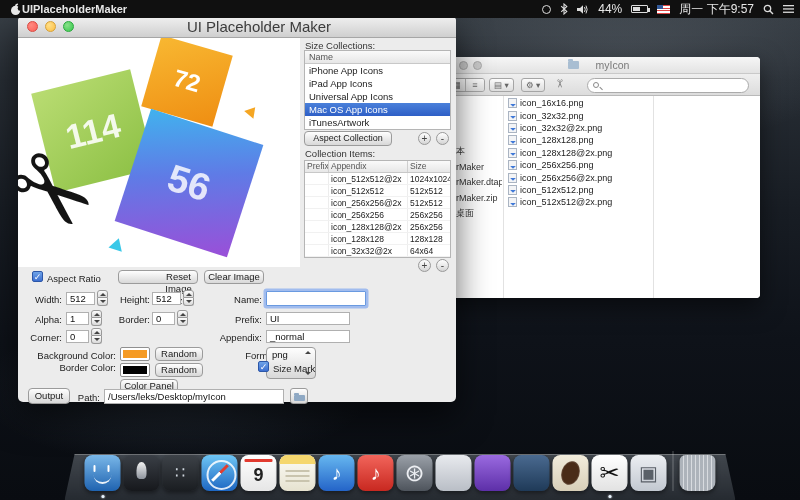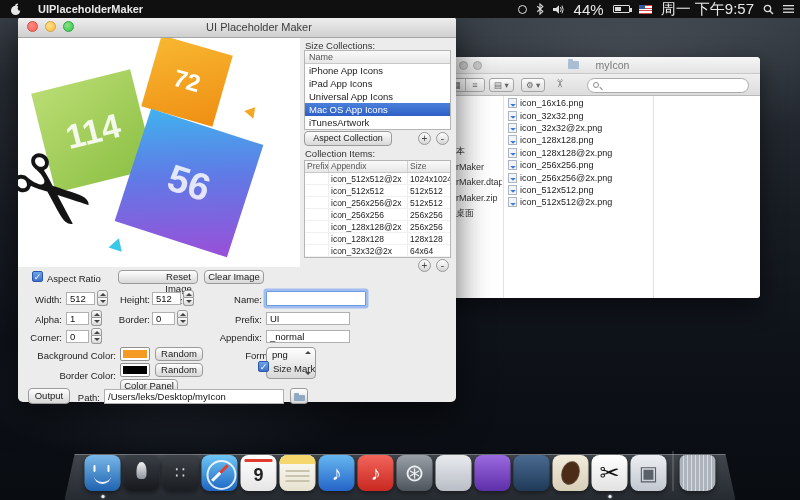--- a/index.html
+++ b/index.html
@@ -6,23 +6,23 @@
 html,body{width:800px;height:500px;overflow:hidden;}
 .desktop{position:absolute;inset:0;width:800px;height:500px;
  background:linear-gradient(180deg,#3b4249 0%,#272d34 16%,#181d24 42%,#0e1219 68%,#090c11 100%);}
 .desktop::before{content:"";position:absolute;inset:0;pointer-events:none;
  background:radial-gradient(ellipse 320px 120px at 78% 13%,rgba(195,205,215,.17),transparent 70%),
             radial-gradient(ellipse 280px 110px at 22% 78%,rgba(110,130,150,.20),transparent 70%);}
 
 
 .menubar{position:absolute;top:0;left:0;right:0;height:18px;background:#101010;color:#e8e8e8;
  display:flex;align-items:center;font-size:11px;z-index:60;}
-.mleft{display:flex;align-items:center;gap:16px;padding-left:10px;}
+.mleft{display:flex;align-items:center;gap:0;padding-left:10px;}
 .appname{font-weight:bold;font-size:11px;}
-.mright{position:absolute;right:6px;top:0;height:18px;display:flex;align-items:center;gap:9px;font-size:15px;}
+.mright{position:absolute;right:6px;top:0;height:18px;display:flex;align-items:center;gap:9px;font-size:12px;}
 .mring{width:9px;height:9px;border:1.5px solid #ddd;border-radius:50%;}
 .batt{position:relative;width:17px;height:8px;border:1px solid #ddd;border-radius:1px;}
 .batt::before{content:"";position:absolute;left:1px;top:1px;bottom:1px;width:44%;background:#ddd;}
 .batt::after{content:"";position:absolute;right:-3px;top:2px;width:2px;height:4px;background:#ddd;}
 .flag{position:relative;width:13px;height:9px;background:repeating-linear-gradient(180deg,#d44 0 1.3px,#fff 1.3px 2.6px);}
 .flag::before{content:"";position:absolute;left:0;top:0;width:6px;height:4.5px;background:#335a9a;}
 
 
 .tl{display:inline-block;width:11px;height:11px;border-radius:50%;margin-right:7px;}
 .btn{position:absolute;background:linear-gradient(#fefefe,#d8d8d8);border:1px solid #9b9b9b;border-radius:4px;
@@ -68,21 +68,21 @@
 .frow{display:flex;align-items:center;height:12.4px;padding-left:4px;gap:3px;}
 .ficon{width:9px;height:10px;background:#f3f4f6;border:1px solid #aab4c2;position:relative;flex:0 0 9px;}
 .ficon::after{content:"";position:absolute;left:1.5px;top:2.5px;border-left:4px solid transparent;border-bottom:4px solid #3f79d8;transform:rotate(45deg);}
 .fname{font-size:9px;color:#222;white-space:nowrap;overflow:hidden;}
 
 
 .appwin{position:absolute;left:18px;top:16px;width:438px;height:386px;background:#ececec;border-radius:5px;
  box-shadow:0 14px 34px rgba(0,0,0,.6);z-index:20;}
 .a-titlebar{height:22px;background:linear-gradient(#f1f1f1,#cfcfcf);border-bottom:1px solid #a6a6a6;
  border-radius:5px 5px 0 0;display:flex;align-items:center;padding-left:9px;position:relative;}
-.a-title{position:absolute;left:0;right:0;text-align:center;font-size:11px;color:#3c3c3c;margin-left:44px;}
+.a-title{position:absolute;left:0;right:0;text-align:center;font-size:15px;color:#3c3c3c;margin-left:44px;}
 .tl.red{background:radial-gradient(circle at 35% 35%,#ff8a80,#fb5f57);border:1px solid #d84a42;}
 .tl.yel{background:radial-gradient(circle at 35% 35%,#ffe08a,#fdbd41);border:1px solid #d6a138;}
 .tl.grn{background:radial-gradient(circle at 35% 35%,#8ae08a,#34c84a);border:1px solid #2aa83d;}
 .preview{position:absolute;left:0;top:22px;width:282px;height:229px;background:#fff;overflow:hidden;}
 .sq{position:absolute;display:flex;align-items:center;justify-content:center;font-weight:bold;}
 .sq-orange{left:132px;top:6px;width:74px;height:74px;transform:rotate(16deg);background:linear-gradient(150deg,#f8b832,#ef8e12);font-size:24px;color:#fff;}
 .sq-green{left:24px;top:42px;width:102px;height:102px;transform:rotate(-14deg);background:linear-gradient(150deg,#b9dc72,#8cc044);font-size:34px;color:rgba(255,255,255,.88);}
 .sq-blue{left:112px;top:86px;width:118px;height:118px;transform:rotate(18deg);background:linear-gradient(160deg,#41b2ee 0%,#5f7be6 45%,#9a4fd8 100%);font-size:38px;color:rgba(255,255,255,.82);}
 .scissors-art{position:absolute;left:-8px;top:104px;font-size:100px;line-height:100px;color:#141414;transform:rotate(40deg);}
 .tri{position:absolute;width:0;height:0;}
@@ -348,21 +348,21 @@
     <div class="fld" style="left:248px;top:314px;width:84px;height:13px;line-height:11px;">_normal</div>
 
     <span class="lab" style="left:8px;top:334px;width:90px;">Background Color:</span>
     <div class="well" style="left:102px;top:331px;width:30px;height:14px;">
         <i style="background: rgb(245, 154, 35);"></i>
       </div>
     <div class="btn" style="left:137px;top:331px;width:48px;height:14px;line-height:12px;">Random</div>
     <span class="lab" style="left:224px;top:334px;width:36px;">Format:</span>
     <div class="pop" style="left:248px;top:331px;width:50px;height:32px;line-height:13px;">png</div>
 
-    <span class="lab" style="left:8px;top:346px;width:90px;margin-top:8px;">Border Color:</span>
+    <span class="lab" style="left:8px;top:346px;width:90px;">Border Color:</span>
     <div class="well" style="left:102px;top:347px;width:30px;height:14px;">
         <i style="background: rgb(0, 0, 0);"></i>
       </div>
     <div class="btn" style="left:137px;top:347px;width:48px;height:14px;line-height:12px;">Random</div>
     <div class="chk" style="left:240px;top:345px;">✓</div>
     <span class="lab" style="left:255px;top:347px;text-align:left;">Size Mark</span>
 
     <div class="btn" style="left:102px;top:363px;width:58px;height:14px;line-height:12px;">Color Panel</div>
 
     <div class="btn" style="left:10px;top:372px;width:42px;height:16px;line-height:14px;">Output</div>

